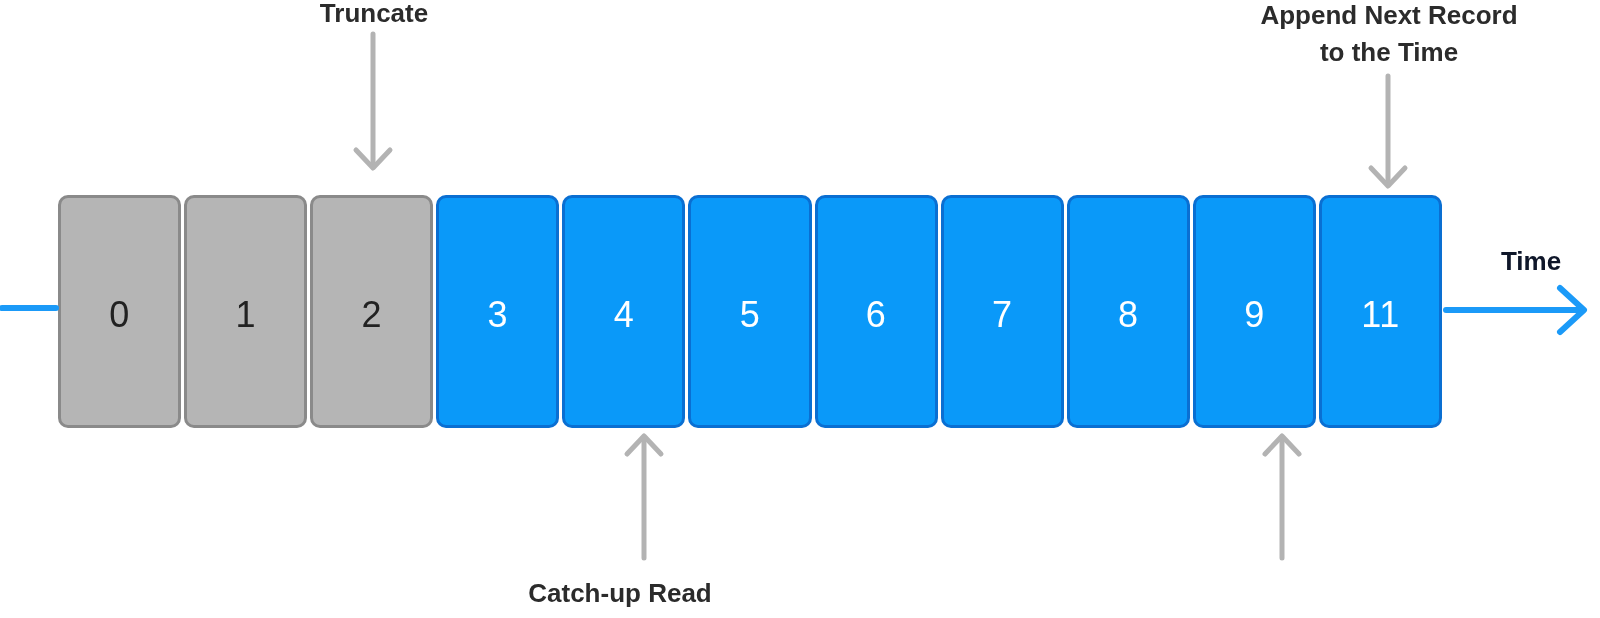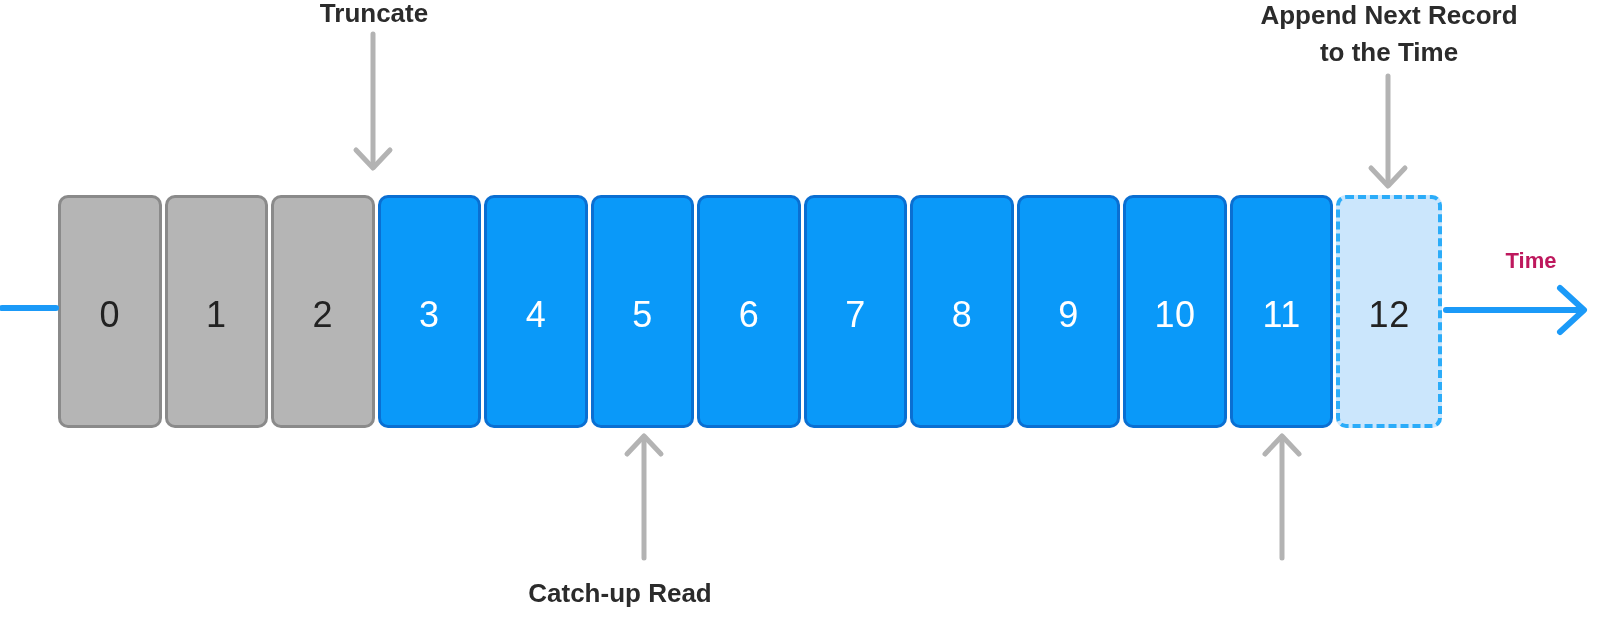--- a/index.html
+++ b/index.html
@@ -59,21 +59,21 @@
     font-size: 26px;
     line-height: 30px;
     color: var(--label_text, #2B2B2B);
     white-space: nowrap;
   }
   .label.two-line { line-height: 37px; }
   .label-truncate { left: 374px; top: -2px; }
   .label-append   { left: 1389px; top: -3px; }
   .label-catchup  { left: 620px; top: 578px; }
   .label-tailing  { left: 1283px; top: 580px; }
-  .label-time     { left: 1531px; top: 246px; font-size: 22px; color: #be185d; }
+  .label-time     { left: 1531px; top: 246px; font-size: 26px; color: #0f172a; }
 
   
   .arrow-layer {
     position: absolute;
     left: 0; top: 0;
     width: 1600px; height: 618px;
     pointer-events: none;
   }
   .arrow-gray  { stroke: var(--arrow_gray, #B3B3B3); stroke-width: 5; fill: none; stroke-linecap: round; stroke-linejoin: round; }
   .arrow-blue  { stroke: var(--time_blue, #1B9AF8); stroke-width: 6; fill: none; stroke-linecap: round; stroke-linejoin: round; }
@@ -108,27 +108,21 @@
       <div class="cell active">
         <span>7</span>
       </div>
       <div class="cell active">
         <span>8</span>
       </div>
       <div class="cell active">
         <span>9</span>
       </div>
       <div class="cell active">
-        <span>10</span>
-      </div>
-      <div class="cell active">
         <span>11</span>
-      </div>
-      <div class="cell pending">
-        <span>12</span>
       </div>
     </div>
 
   <svg class="arrow-layer" viewBox="0 0 1600 618" xmlns="http://www.w3.org/2000/svg">
 
     <g>
       <line class="arrow-blue" x1="2" y1="308" x2="56" y2="308"></line>
     </g>
 
     <g>

